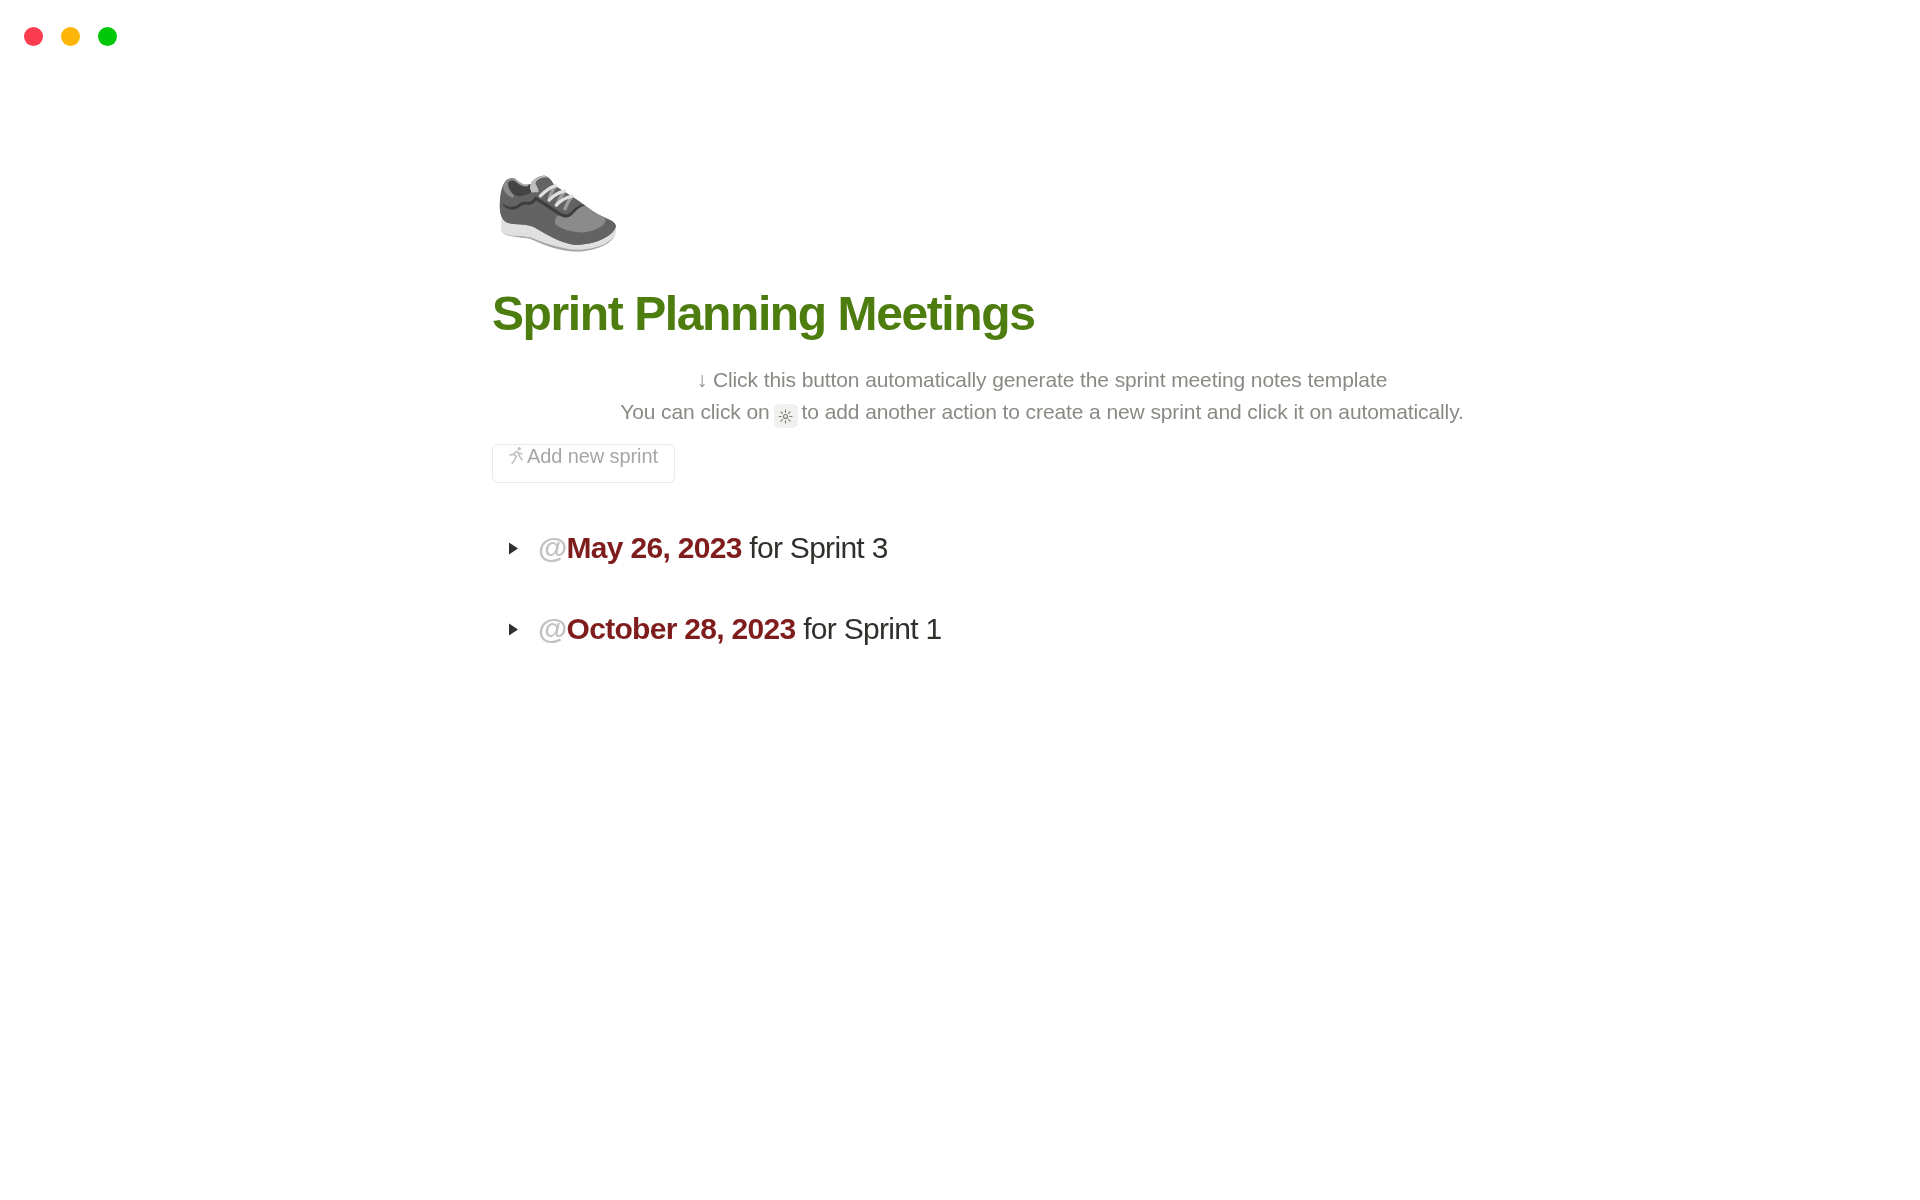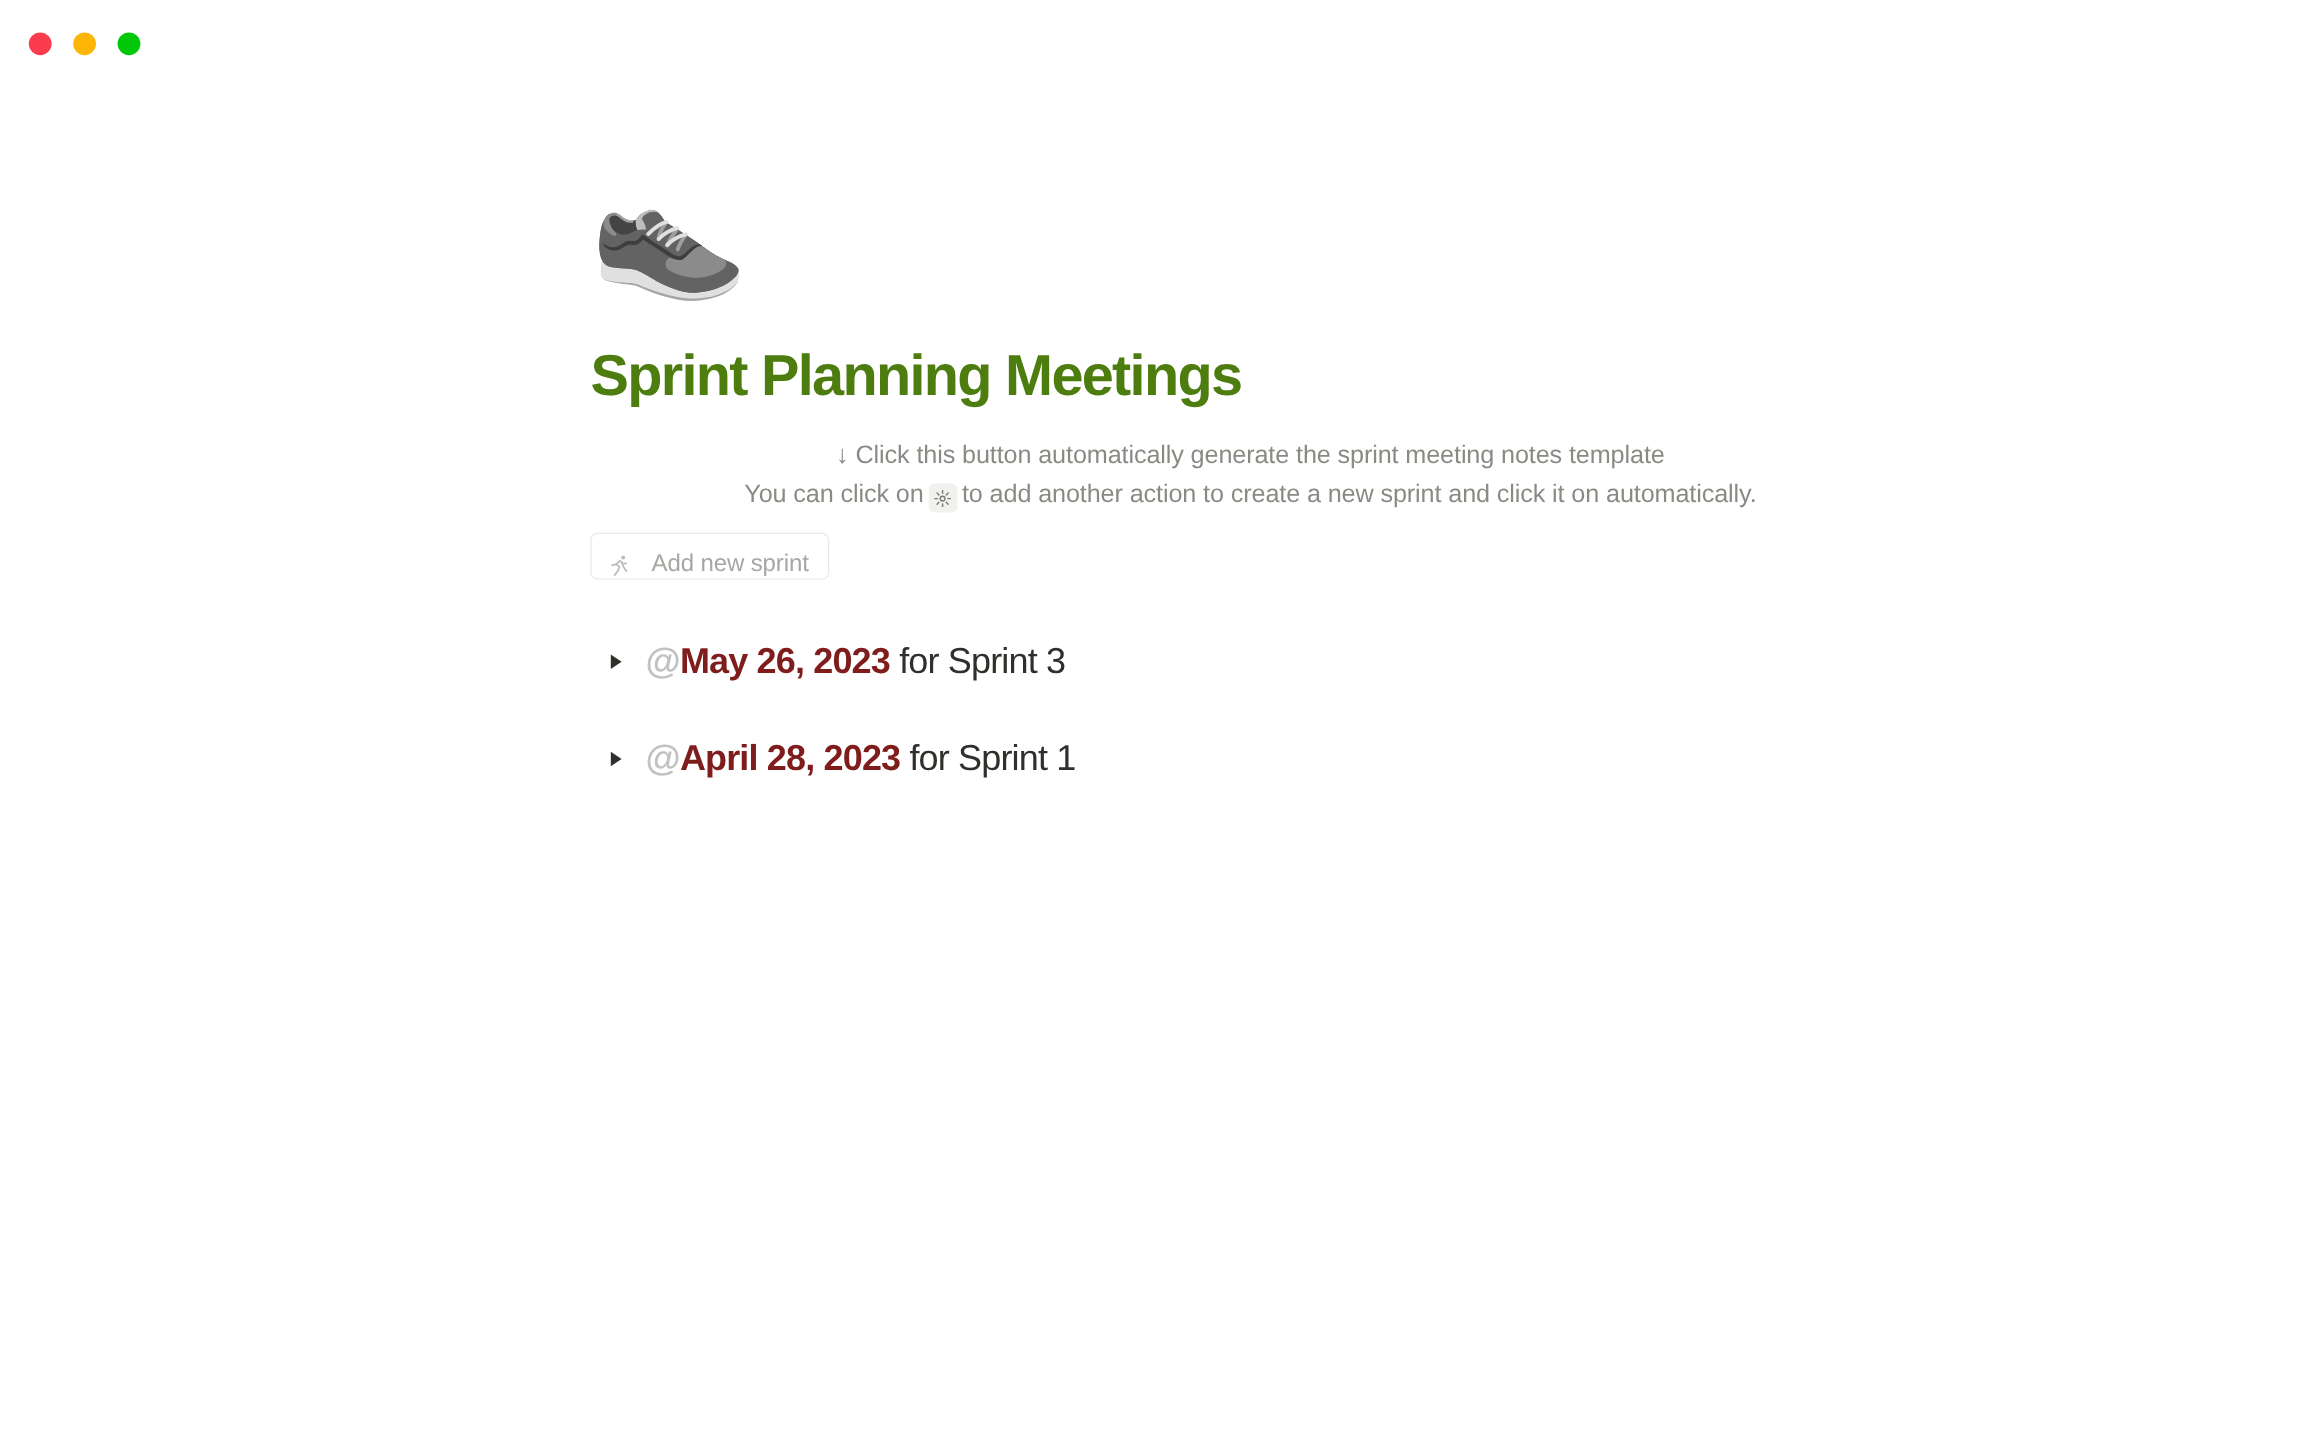--- a/index.html
+++ b/index.html
@@ -103,22 +103,22 @@
     background: #f1f1ef;
     vertical-align: -5px;
     margin: 0 4px;
   }
   .inline-chip svg { display: block; }
 
   
   .add-sprint-btn {
     margin-top: 16px;
     display: inline-flex;
-    align-items: flex-end;
-    gap: 16px;
+    align-items: flex-start;
+    gap: 0;
     height: 39px;
     padding: 0 16px 0 13px;
     border: 1px solid #e8e8e6;
     border-radius: 6px;
     background: #ffffff;
     cursor: pointer;
     font-family: inherit;
   }
   .add-sprint-btn .btn-icon { display: flex; align-items: center; }
   .add-sprint-btn .btn-label {
@@ -240,19 +240,19 @@
         <span class="toggle-text"><span class="mention-at">@</span><span class="mention-date">May 26, 2023</span> <span class="toggle-suffix">for Sprint 3</span></span>
       </div>
 
 
       <div class="toggle-row">
         <span class="toggle-arrow">
           <svg width="11" height="13" viewBox="0 0 11 13">
               <polygon points="1,0.5 10,6.5 1,12.5" fill="#2f2f2b"></polygon>
             </svg>
         </span>
-        <span class="toggle-text"><span class="mention-at">@</span><span class="mention-date">April 28, 2023</span> <span class="toggle-suffix">for Sprint 1</span></span>
+        <span class="toggle-text"><span class="mention-at">@</span><span class="mention-date">October 28, 2023</span> <span class="toggle-suffix">for Sprint 1</span></span>
       </div>
 
     </div>
 
   </div>
 </div>
 
 </body></html>

